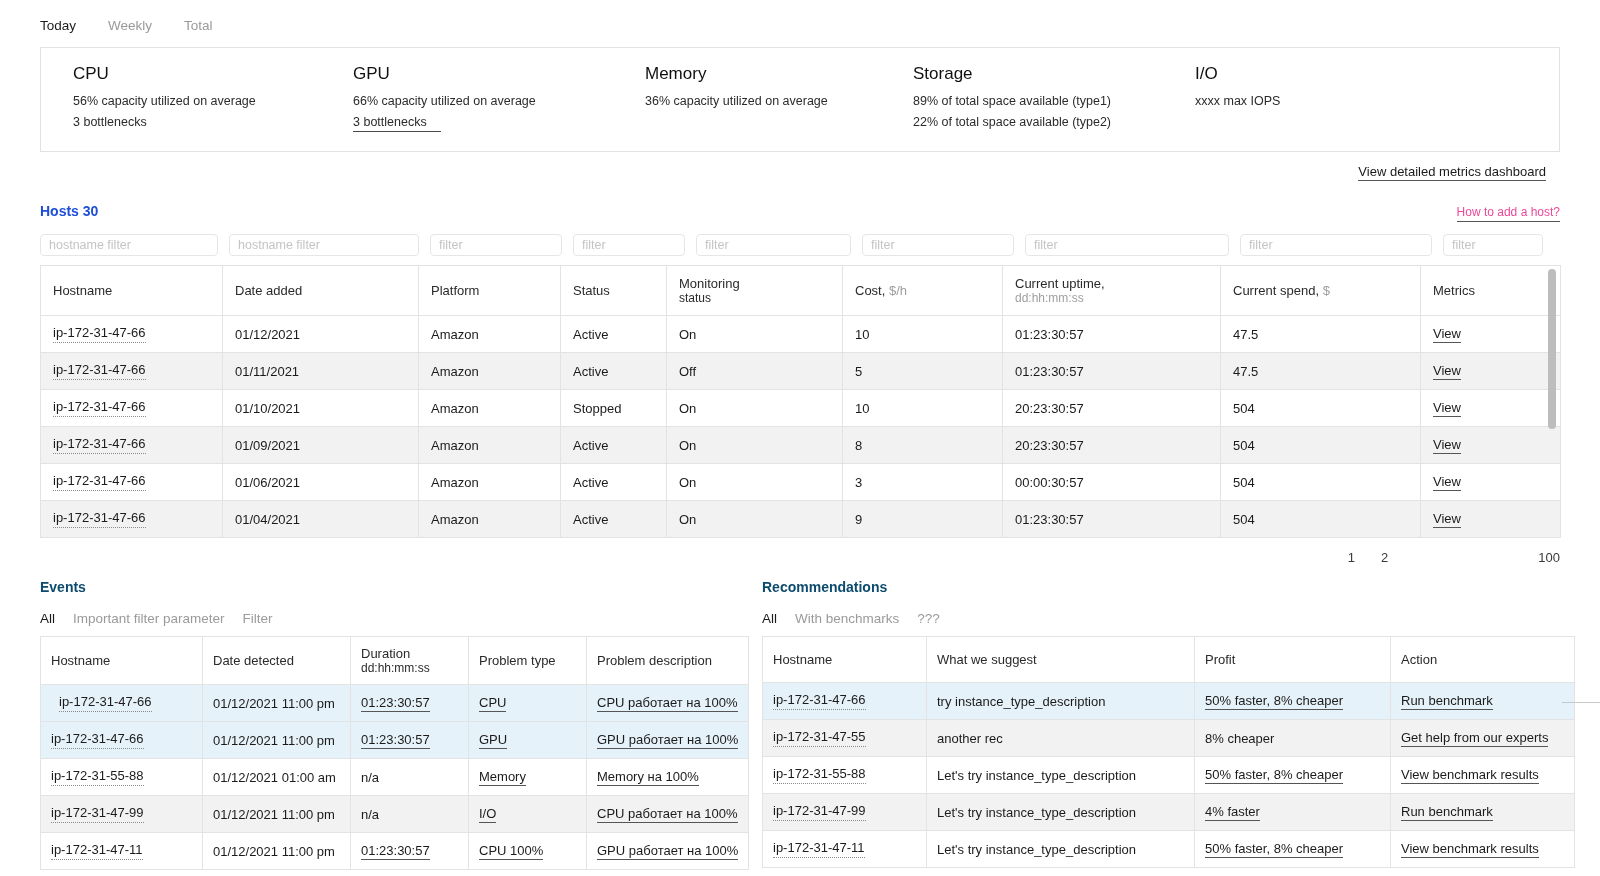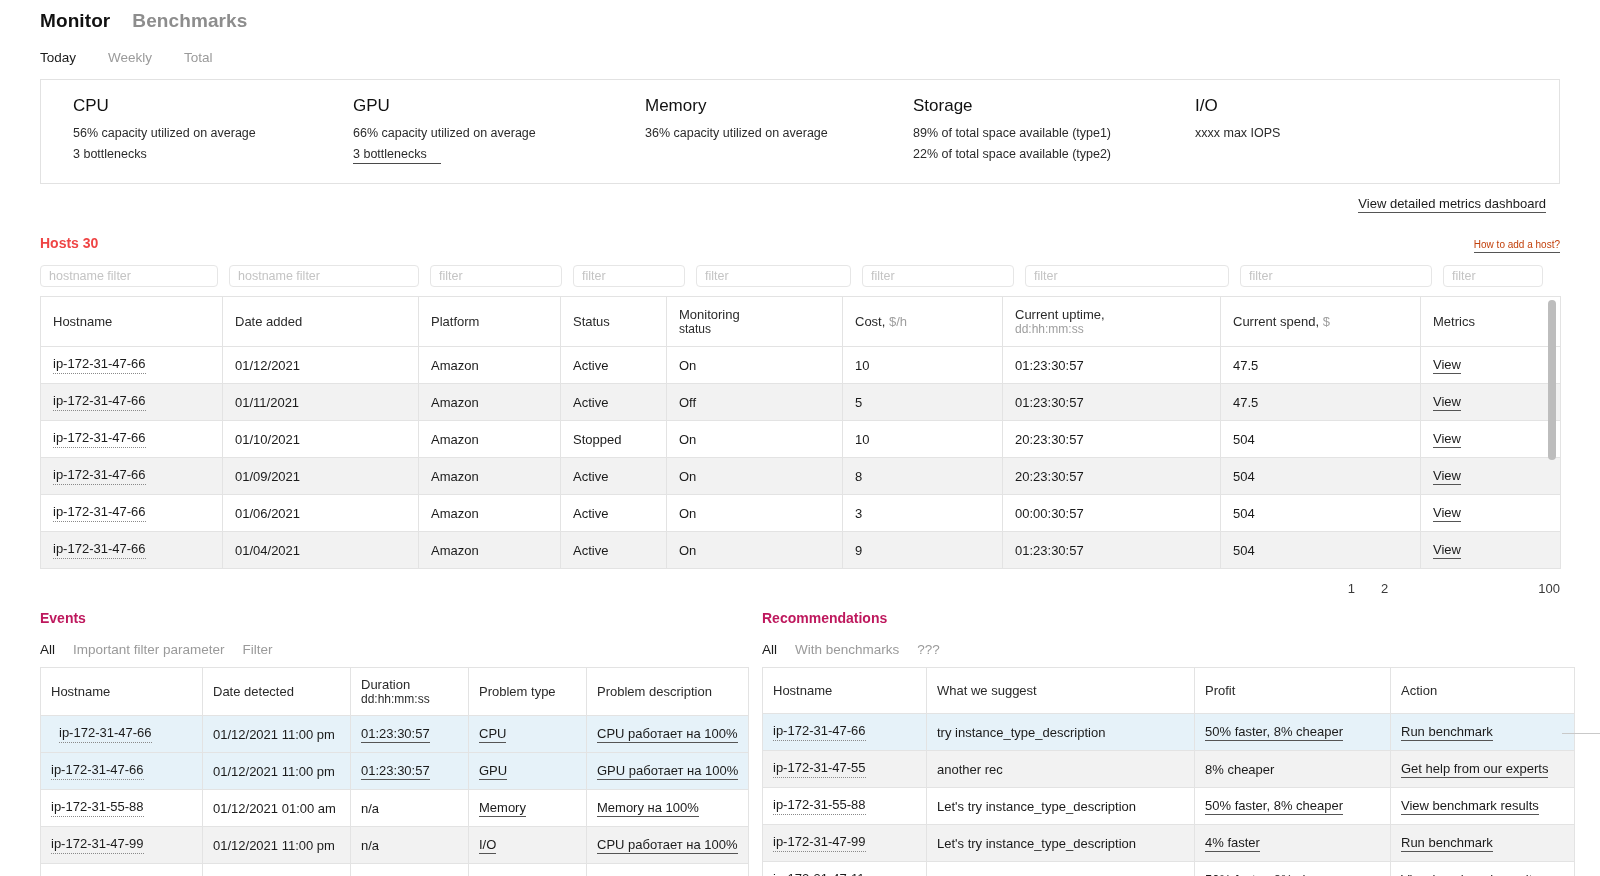--- a/index.html
+++ b/index.html
@@ -66,23 +66,23 @@
   .viewdash {
     font-size: 13px; color: #1b1b1b; border-bottom: 1px solid #555;
     cursor: pointer; display: inline-block; padding-bottom: 1px;
   }
 
   
   .hosts-head {
     margin: 22px 40px 0 40px;
     display: flex; align-items: baseline; justify-content: space-between;
   }
-  .hosts-title { font-size: 14px; font-weight: bold; color: #ef4444; }
+  .hosts-title { font-size: 14px; font-weight: bold; color: #1d4ed8; }
   .howto {
-    font-size: 10px; color: #c2410c; border-bottom: 1px solid #555;
+    font-size: 12px; color: #ec4899; border-bottom: 1px solid #555;
     cursor: pointer; padding-bottom: 2px;
   }
 
   
   .filters {
     margin: 12px 40px 0 40px;
     display: flex; gap: 11px;
   }
   .filters input {
     height: 22px;
@@ -130,44 +130,40 @@
   }
   .pager .pnum { margin-left: 26px; cursor: pointer; }
   .pager .plast { margin-left: 150px; cursor: pointer; }
 
   
   .bottom {
     margin: 14px 0 0 0; display: flex; gap: 0; padding: 0 40px 0 40px;
   }
   .panel-left  { width: 708px; }
   .panel-right { width: 812px; margin-left: 14px; position: relative; }
-  .panel-title { font-size: 14px; font-weight: bold; color: #be185d; }
+  .panel-title { font-size: 14px; font-weight: bold; color: #0c4a6e; }
   .panel-tabs {
     display: flex; gap: 18px; font-size: 13.5px; margin: 16px 0 10px 0;
   }
 
   table.small th, table.small td { font-size: 13px; padding: 9px 10px; }
   table.small thead th { height: 46px; }
 
   .cutline {
     position: absolute; right: -48px; top: 123px; width: 60px;
     border-top: 1px solid #c9c9c9;
   }
 
   .nowrap { white-space: nowrap; }
 </style>
 </head>
 <body>
 
 <div class="page">
 
-  <div class="topnav">
-    <span class="nav-main">Monitor</span>
-    <span class="nav-sec">Benchmarks</span>
-  </div>
 
   <div class="periodtabs">
     <span class="tab-on">Today</span>
     <span class="tab-off">Weekly</span>
     <span class="tab-off">Total</span>
   </div>
 
   <div class="metrics-card">
     <div class="metric m-cpu">
       <h3>CPU</h3>

